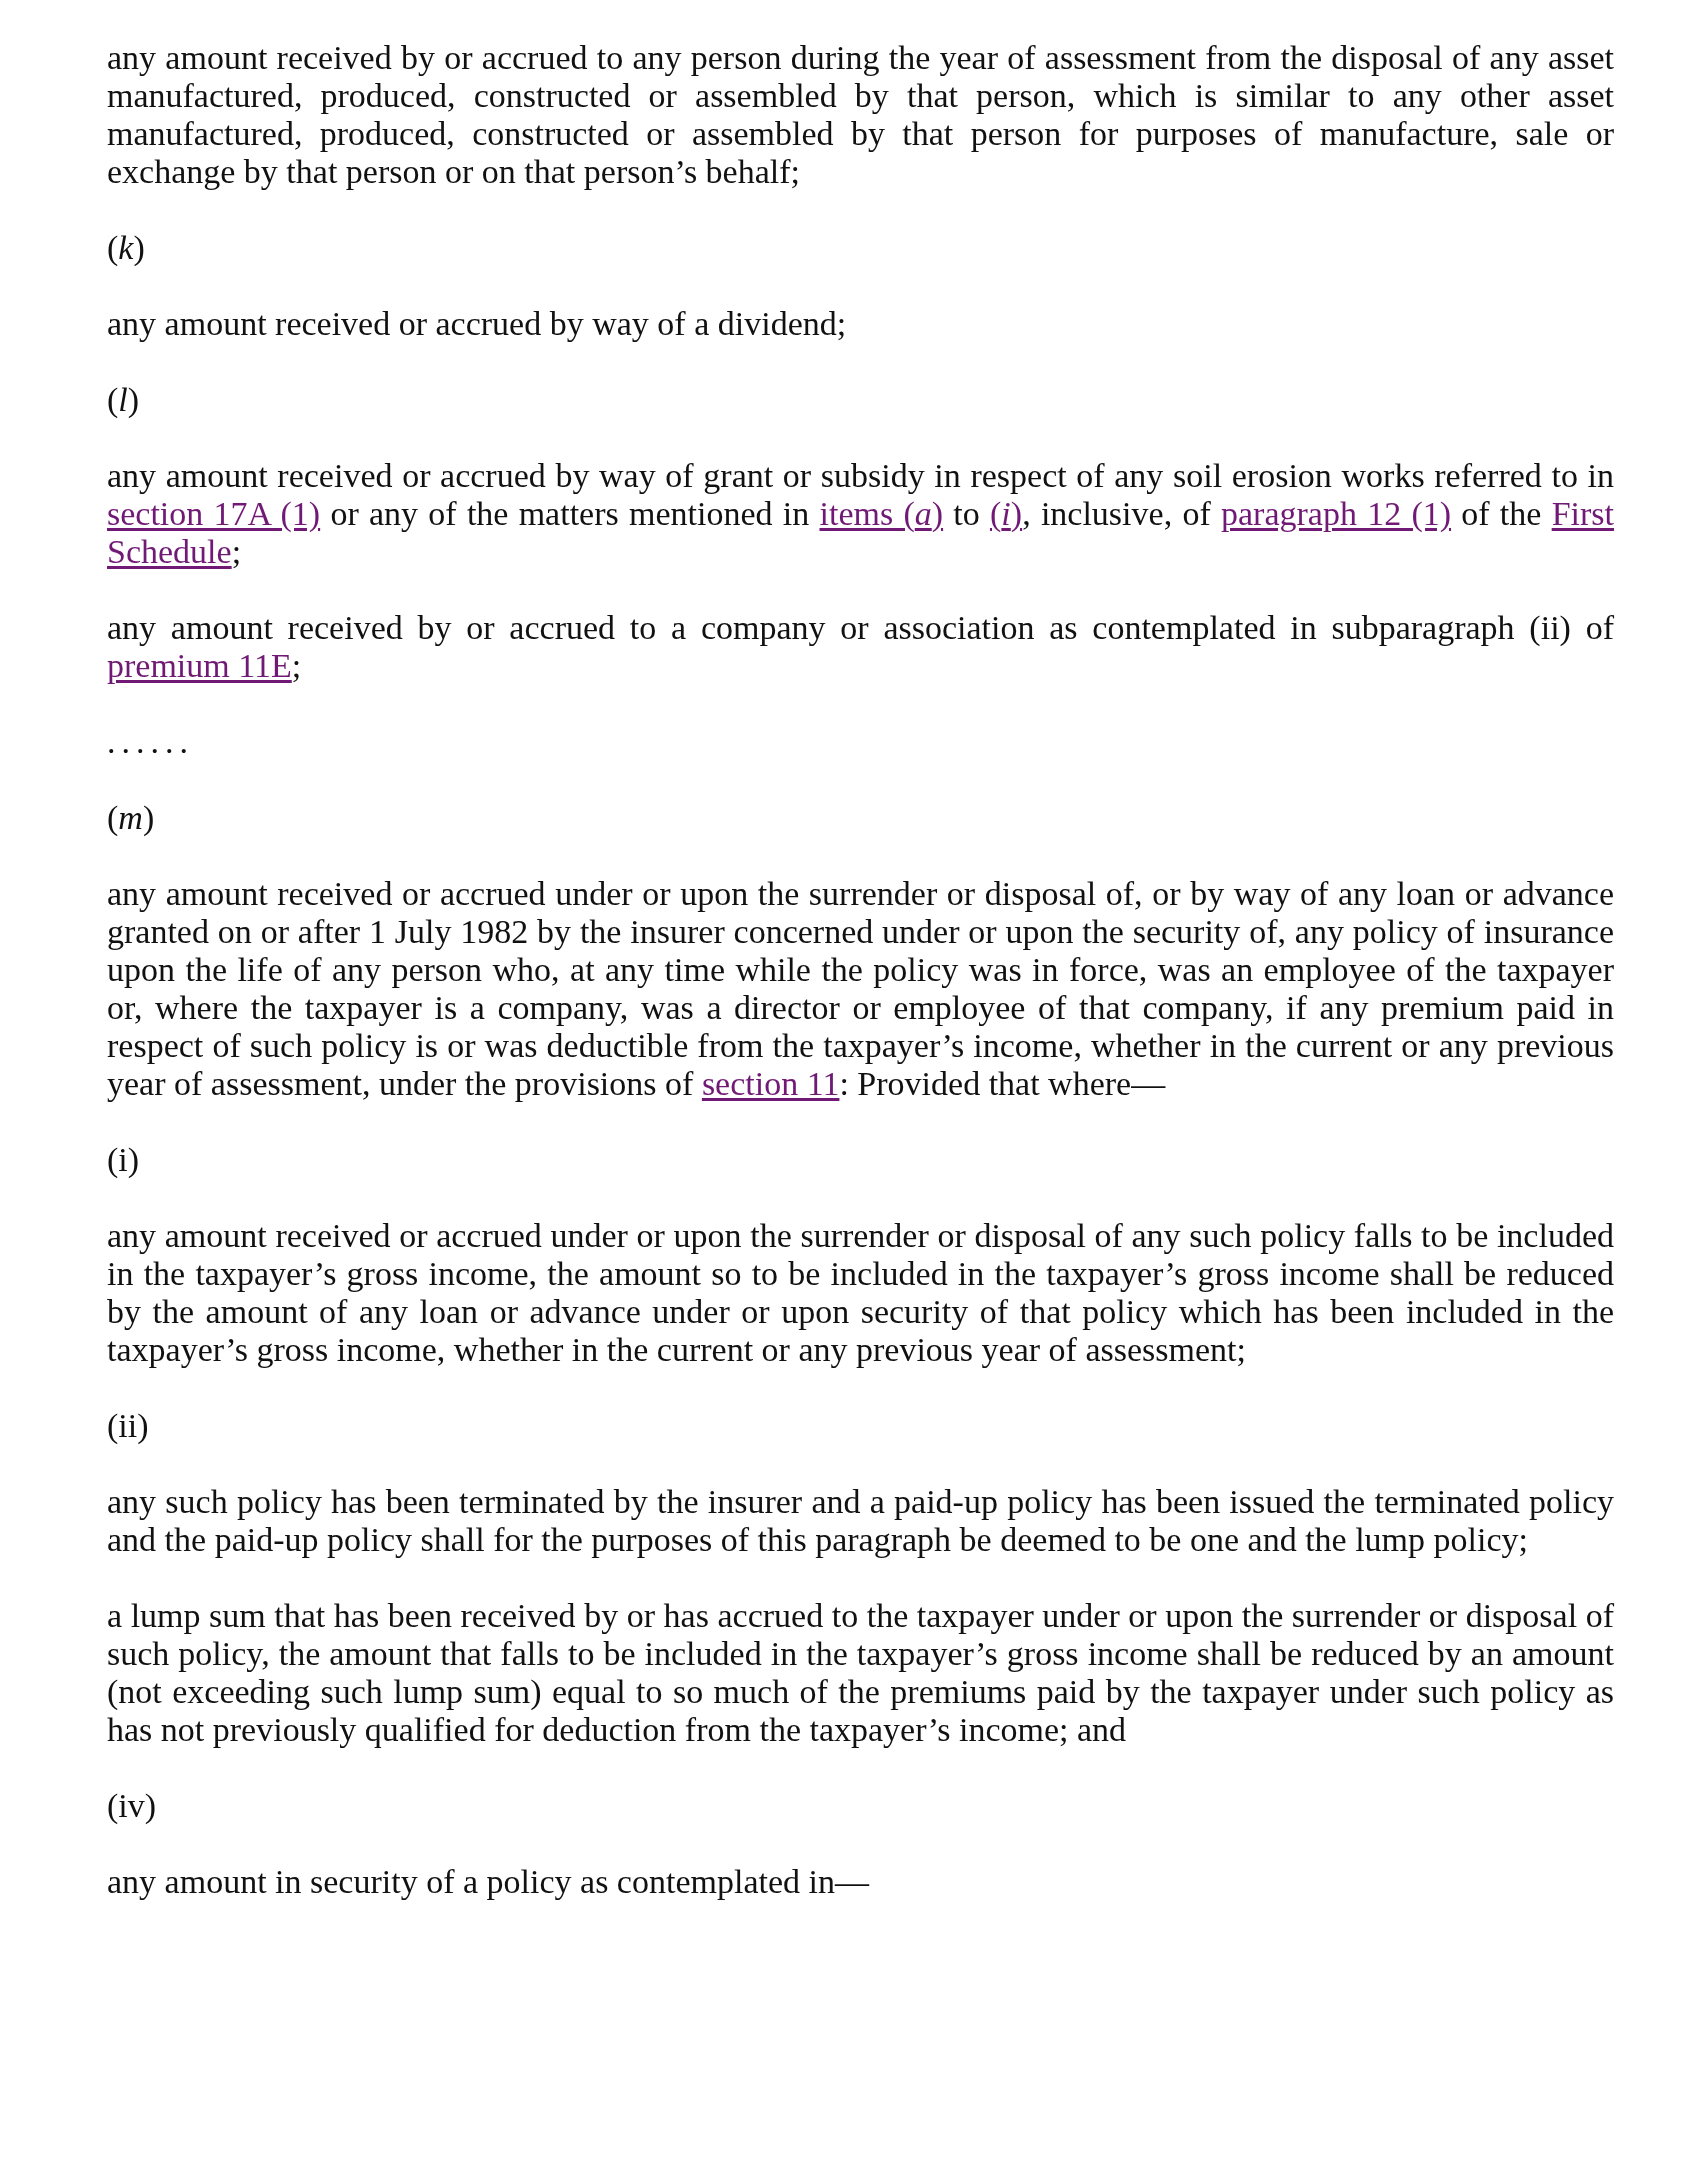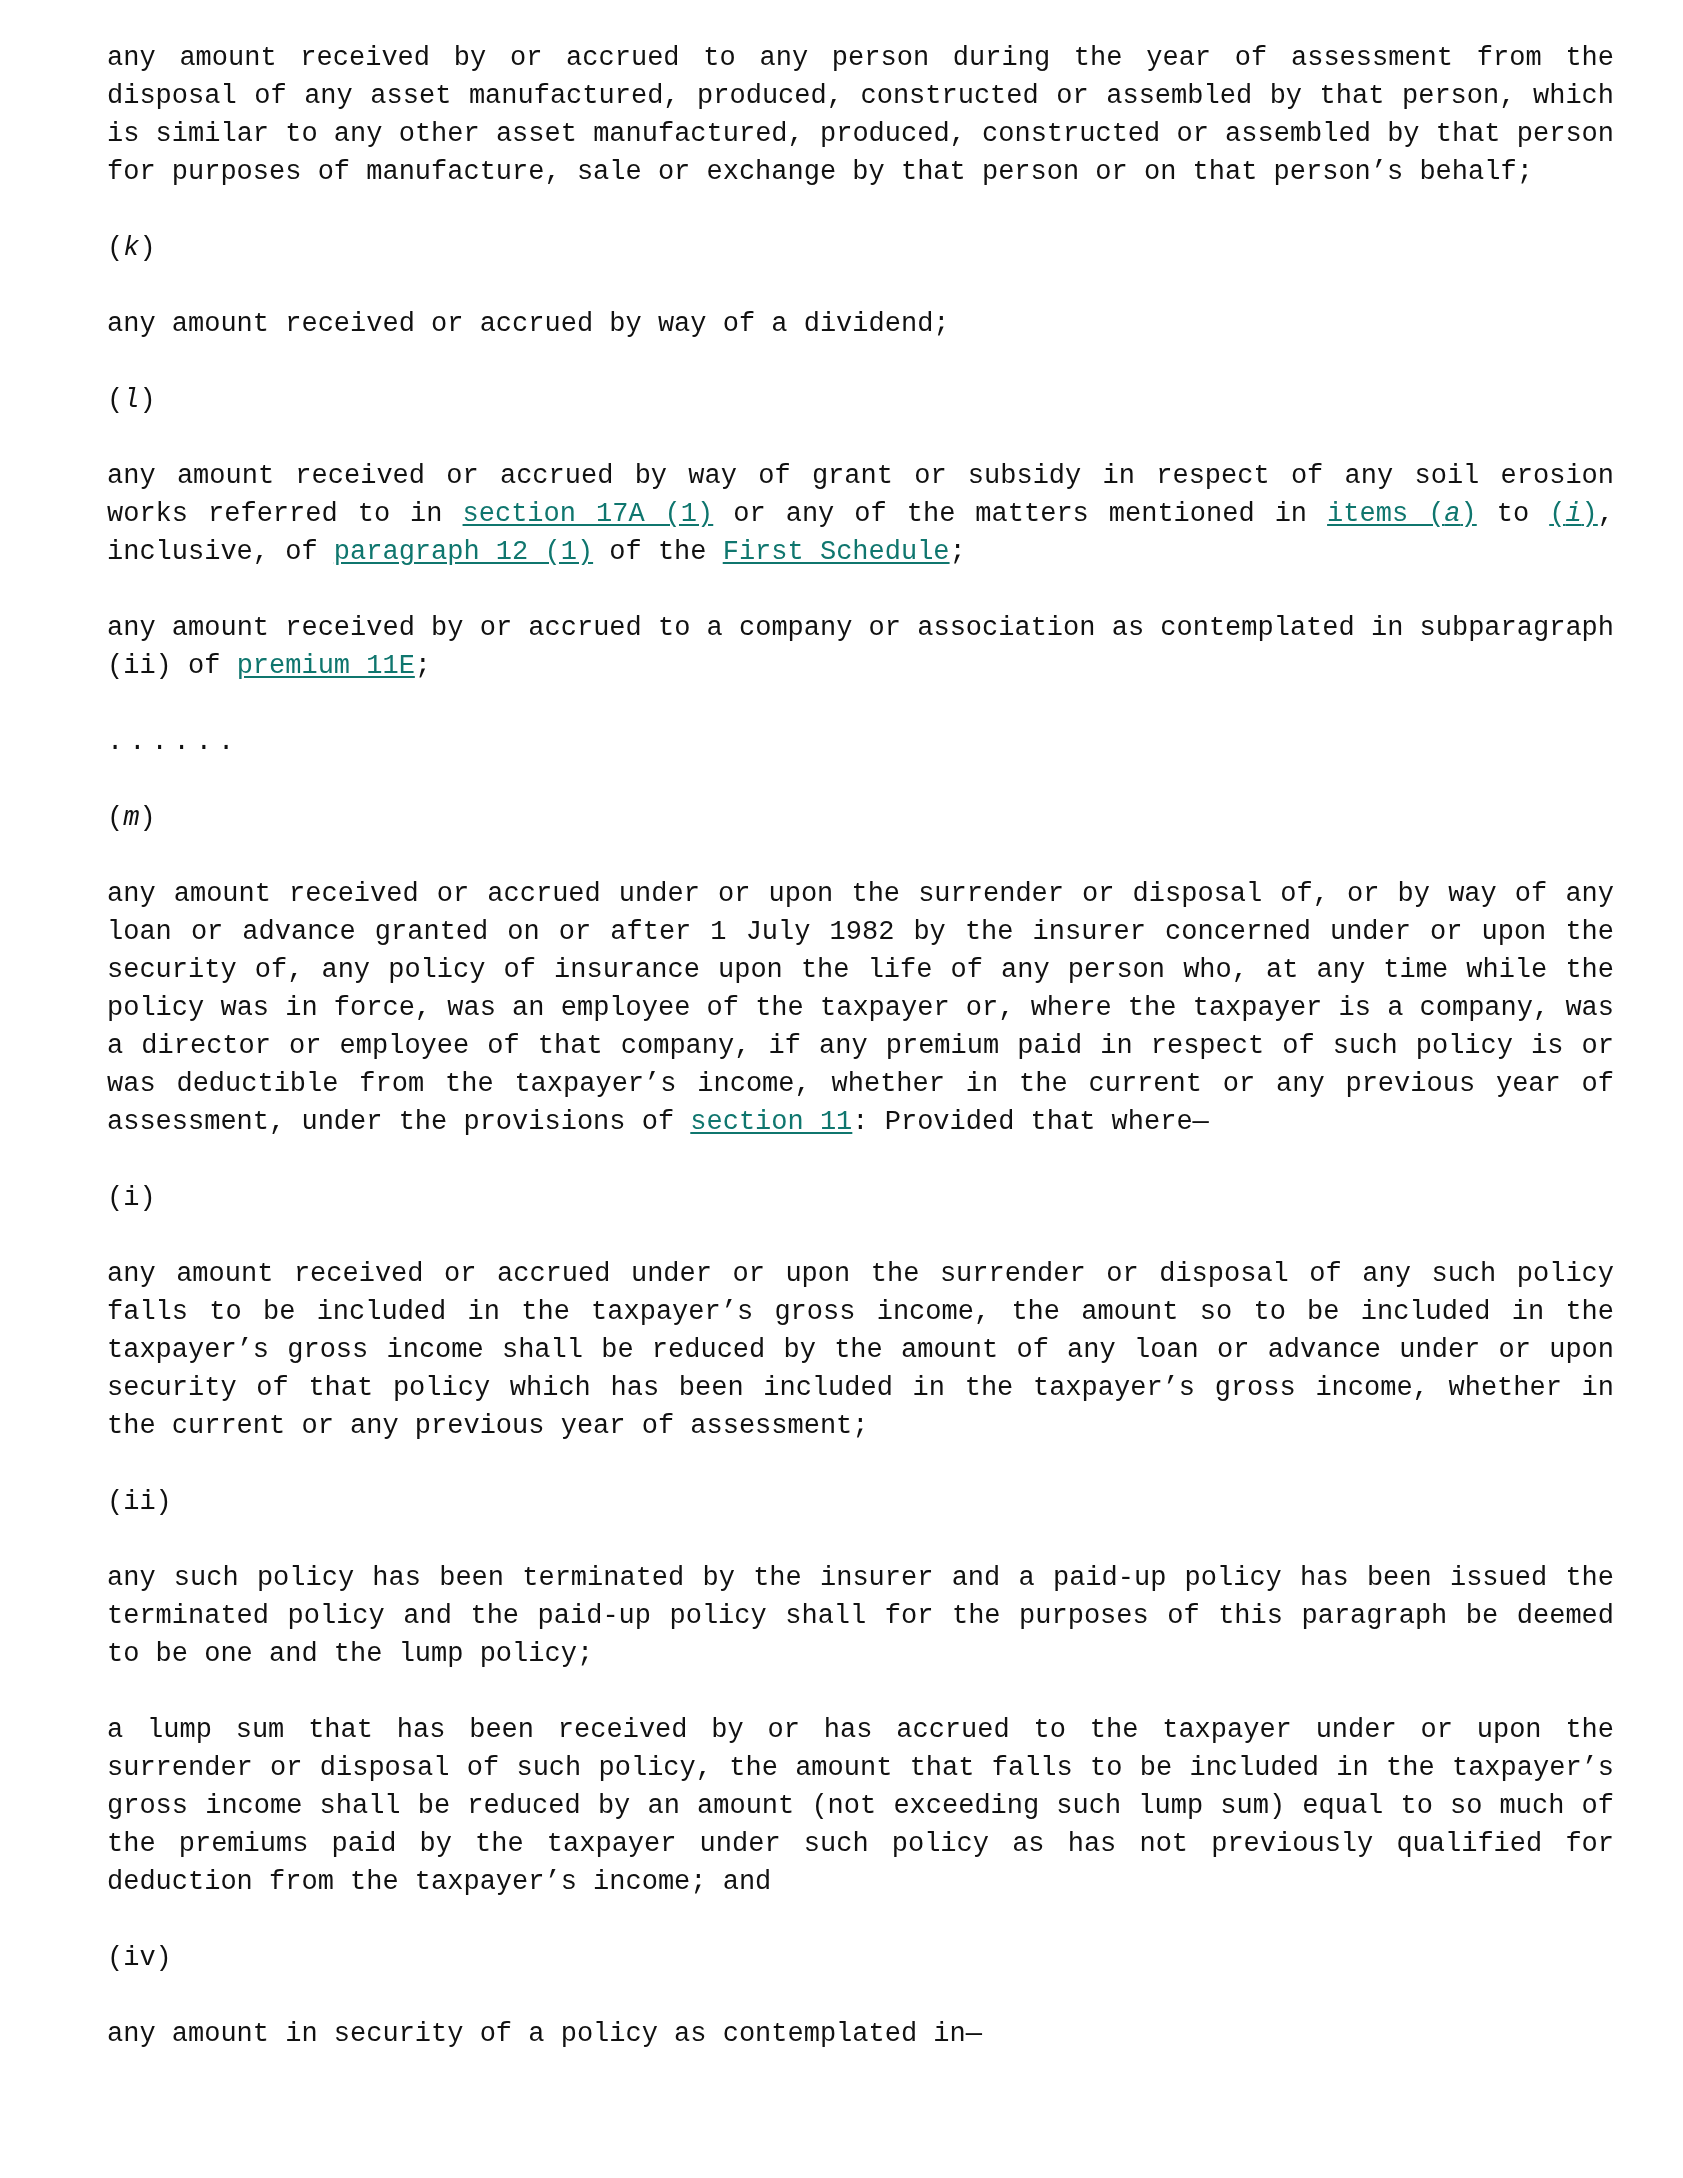--- a/index.html
+++ b/index.html
@@ -2,29 +2,29 @@
 <html><head>
 <meta charset="utf-8">
 <style>
   html, body { margin: 0; padding: 0; background: #ffffff; }
   body { width: 1683px; height: 2178px; overflow: hidden; position: relative; }
   .page {
     position: absolute;
     left: 107px;
     top: 39px;
     width: 1507px;
-    font-family: Liberation Mono, monospace;
-    font-size: 27px;
+    font-family: Liberation Serif, serif;
+    font-size: 34px;
     line-height: 38px;
     color: #111111;
   }
   .block { margin: 0 0 38px 0; text-align: justify; }
   .label { margin: 0 0 38px 0; }
   .label i { font-style: italic; }
-  a.link { color: #0f766e; text-decoration: underline; text-underline-offset: 3px; }
+  a.link { color: #701a75; text-decoration: underline; text-underline-offset: 3px; }
   .dots { letter-spacing: 6px; }
 </style>
 </head>
 <body>
 
 <div class="page">
 
   <p class="block">any amount received by or accrued to any person during the year of assessment from the disposal of any asset manufactured, produced, constructed or assembled by that person, which is similar to any other asset manufactured, produced, constructed or assembled by that person for purposes of manufacture, sale or exchange by that person or on that person’s behalf;</p>
 
   <p class="label"><span>(</span><i>k</i><span>)</span></p>

